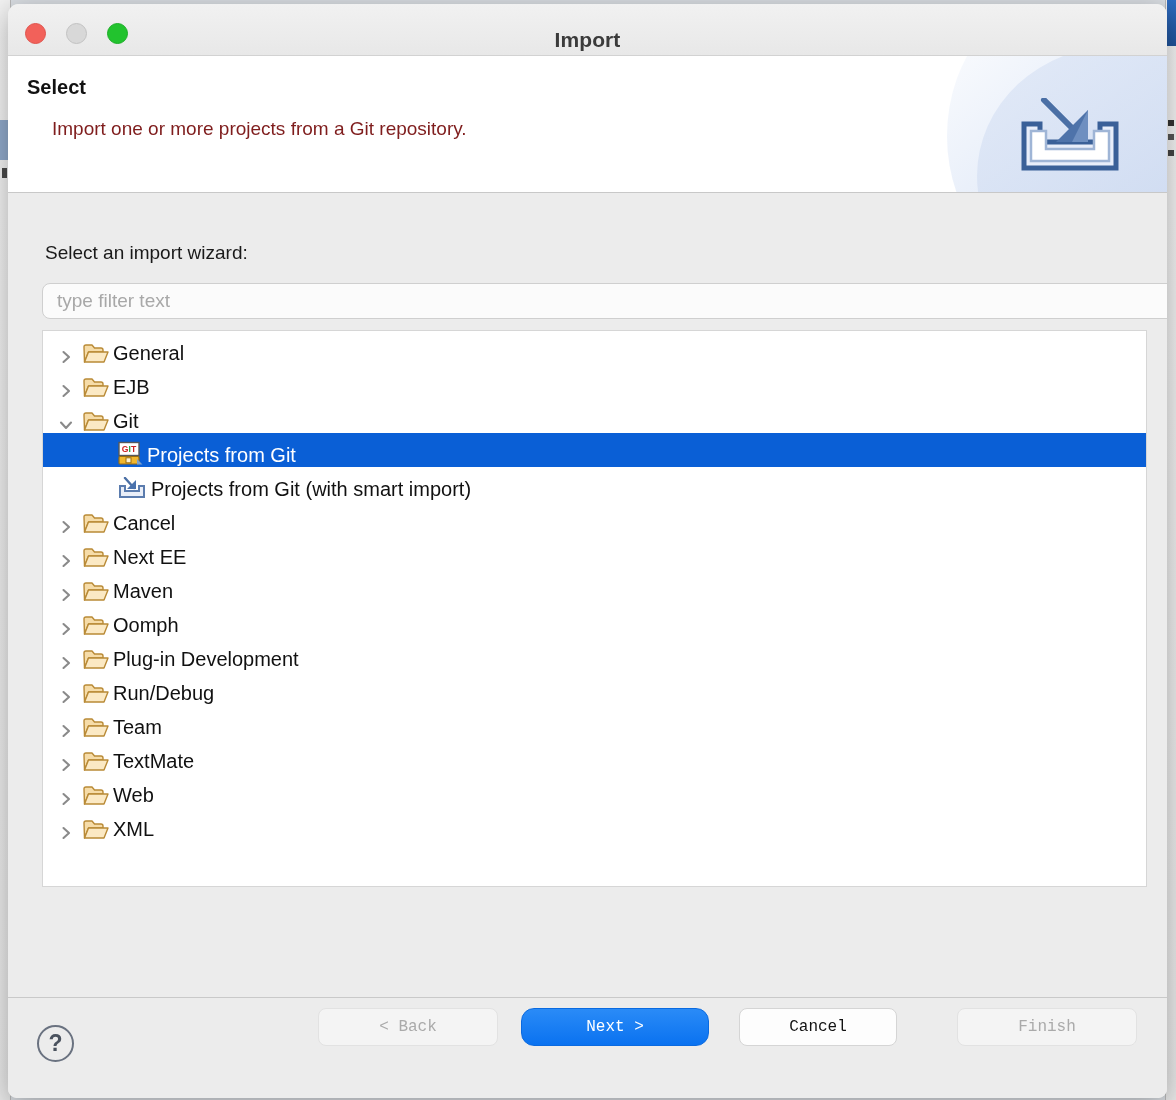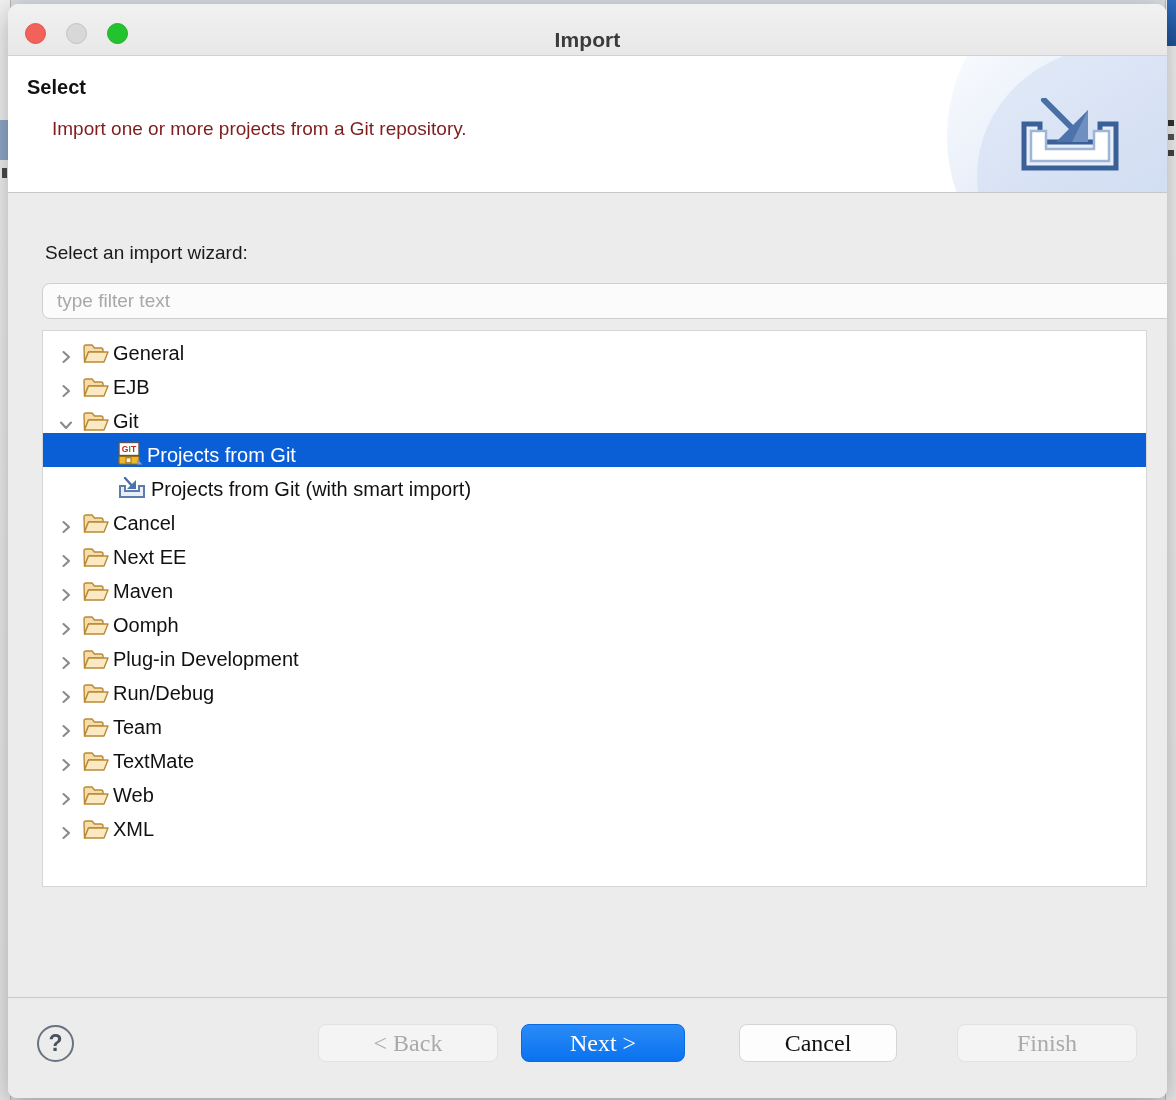--- a/index.html
+++ b/index.html
@@ -263,44 +263,44 @@
     font-weight: bold;
     font-family: "Liberation Sans", sans-serif;
     display: flex;
     align-items: center;
     justify-content: center;
     cursor: pointer;
     padding: 0;
   }
   .wiz-btn {
     position: absolute;
-    top: 26px;
+    top: 10px;
     height: 38px;
     border-radius: 8px;
-    font-size: 24px;
-    font-family: Liberation Serif, serif;
+    font-size: 16px;
+    font-family: Liberation Mono, monospace;
     border: 1px solid #d5d5d5;
     background: #fdfdfd;
     color: #111;
     cursor: pointer;
     padding: 0;
   }
   .wiz-btn.disabled {
     color: #aaaaaa;
     background: #f4f4f4;
     border-color: #e2e2e2;
     cursor: default;
   }
   .wiz-btn.primary {
     background: linear-gradient(180deg, #2a8bf7 0%, #0a72f0 100%);
     border: 1px solid #0a6ae0;
     color: #ffffff;
   }
   #btn-back   { left: 310px; width: 180px; }
-  #btn-next   { left: 513px; width: 164px; }
+  #btn-next   { left: 513px; width: 188px; border-radius: 13px; }
   #btn-cancel { left: 731px; width: 158px; }
   #btn-finish { left: 949px; width: 180px; }
 </style>
 </head>
 <body>
 
 <div id="desktop">
   <div class="bg-sliver left"></div>
   <div class="bg-strip-left"></div>
   <div class="bg-mark-left"></div>

